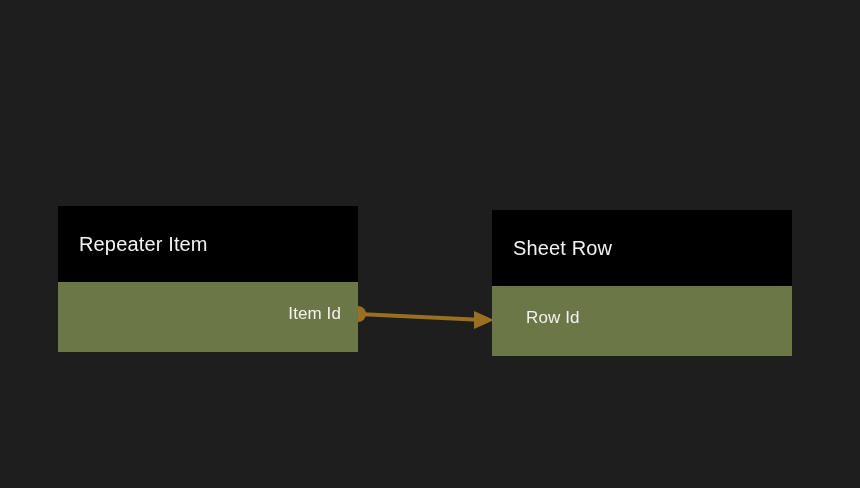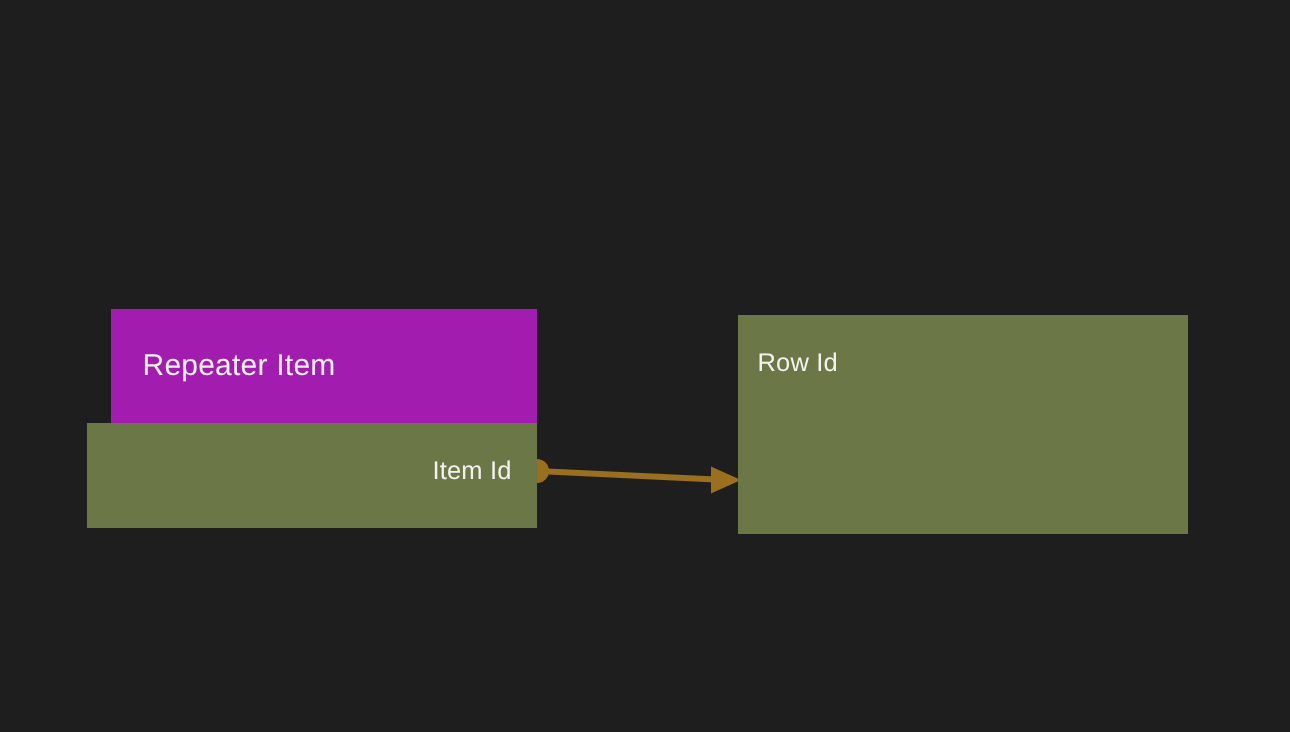--- a/index.html
+++ b/index.html
@@ -29,24 +29,23 @@
   }
   .node {
     position: absolute;
     box-sizing: border-box;
     display: flex;
     flex-direction: column;
     overflow: hidden;
   }
   .node-header {
     box-sizing: border-box;
-    background: #a21caf;
+    background: #000000;
     display: flex;
     align-items: center;
-    margin-left: 16px;
   }
   .node-title {
     color: #f2f2f0;
     font-size: 20px;
     line-height: 1.1;
     letter-spacing: 0.15px;
     white-space: nowrap;
   }
   .node-body {
     box-sizing: border-box;
@@ -94,21 +93,21 @@
     width: 300px;
     height: 146px;
   }
   #node-sheet-row .node-header {
     height: 76px;
     padding-left: 21px;
   }
   #node-sheet-row .field-row {
     top: 20px;
     justify-content: flex-start;
-    padding-left: 13px;
+    padding-left: 34px;
   }
 </style>
 </head>
 <body>
 
 <div id="canvas">
 
   <svg class="edge-layer" viewBox="0 0 860 488" width="860" height="488">
     <g>
       <line x1="358" y1="314" x2="484" y2="320" stroke="#9a7020" stroke-width="4" stroke-linecap="butt"></line>
@@ -122,20 +121,23 @@
       <span class="node-title">Repeater Item</span>
     </div>
     <div class="node-body">
       <div class="field-row">
         <span class="field-label">Item Id</span>
       </div>
     </div>
   </div>
 
   <div class="node" id="node-sheet-row">
+    <div class="node-header">
+      <span class="node-title">Sheet Row</span>
+    </div>
     <div class="node-body">
       <div class="field-row">
         <span class="field-label">Row Id</span>
       </div>
     </div>
   </div>
 
 </div>
 
 </body></html>

